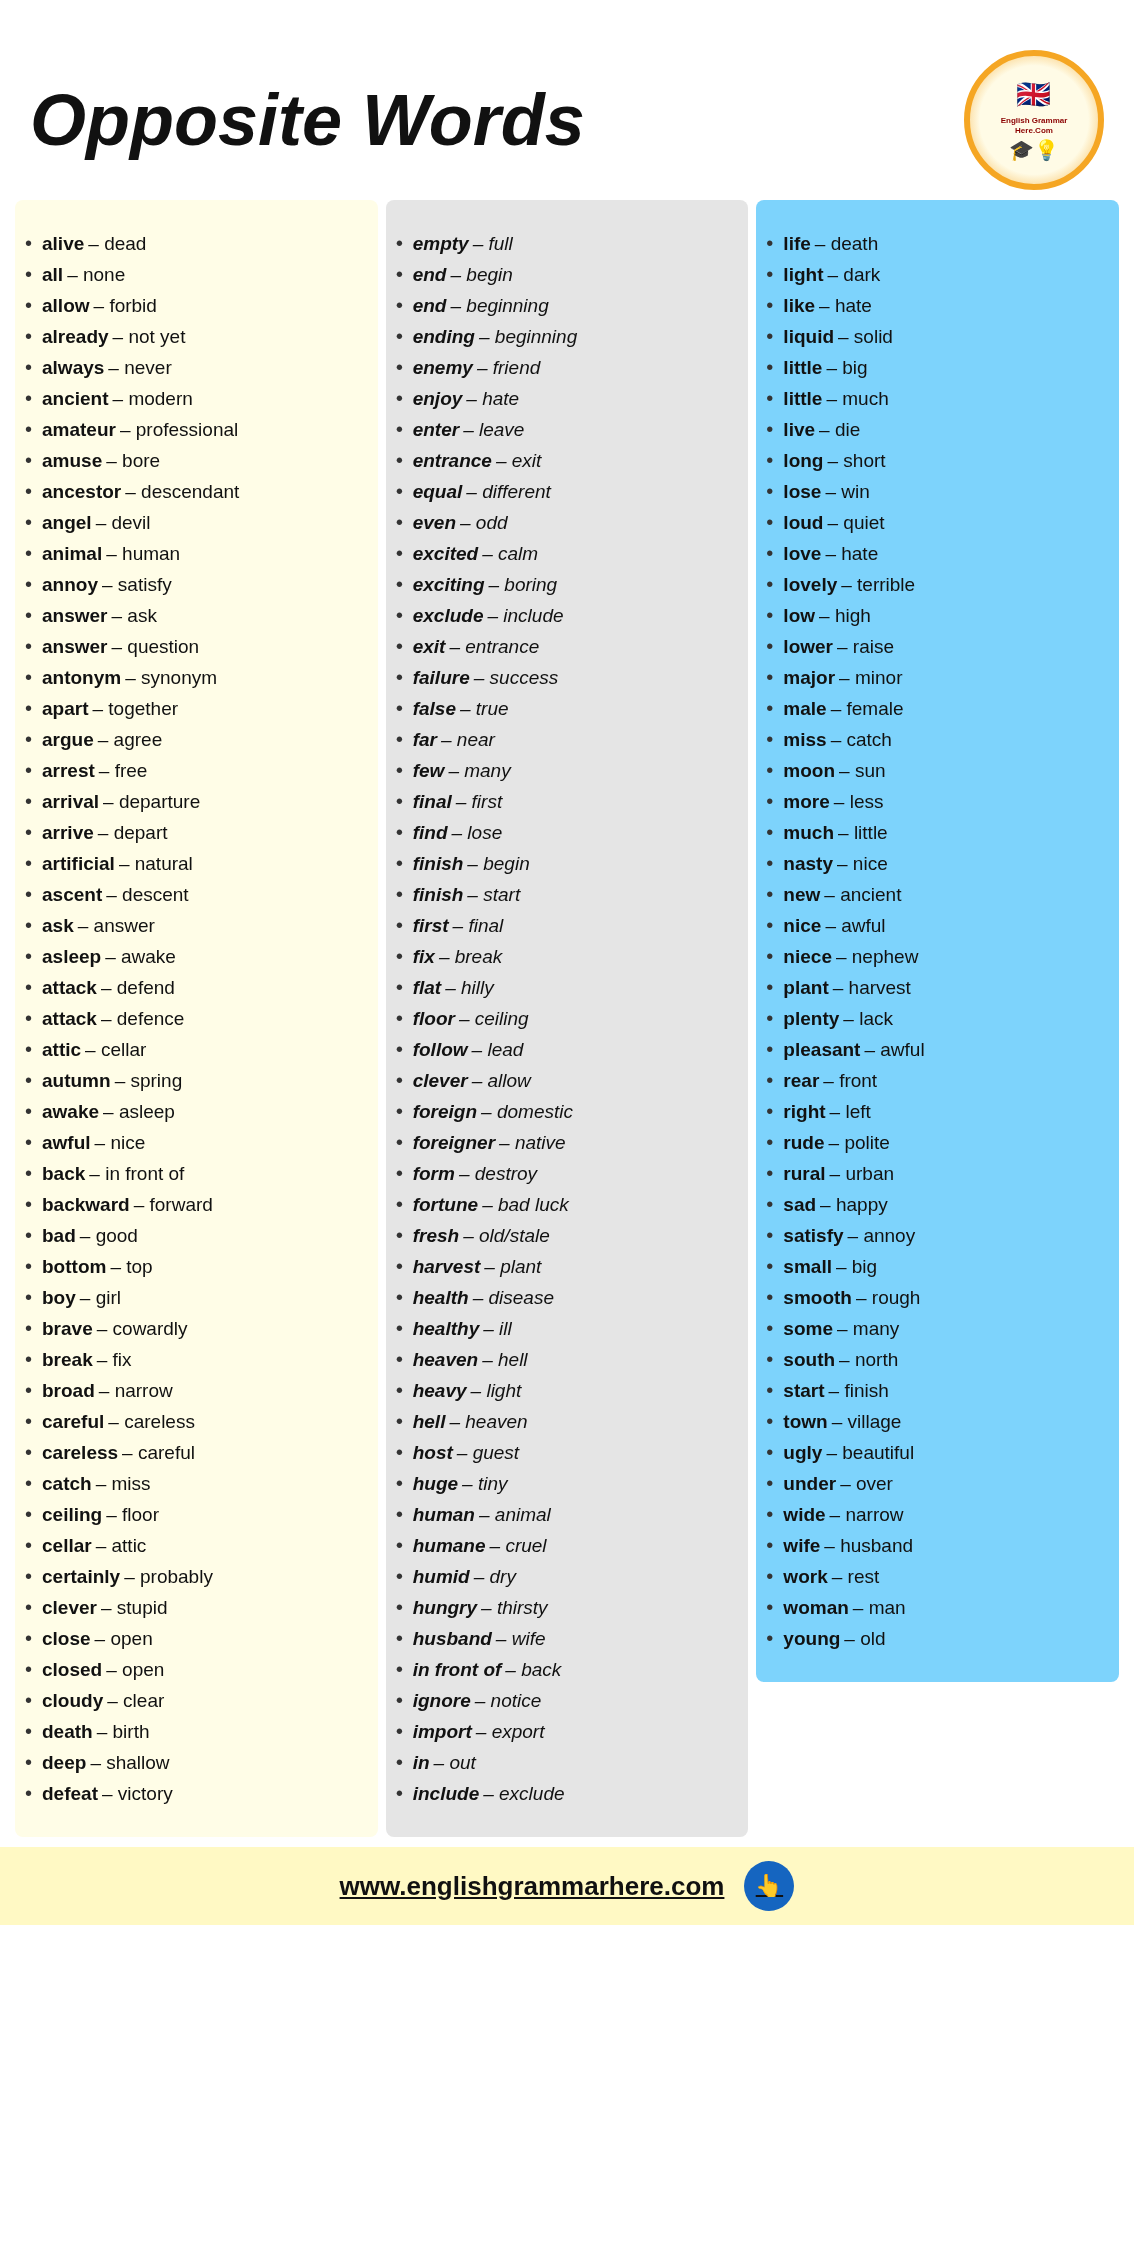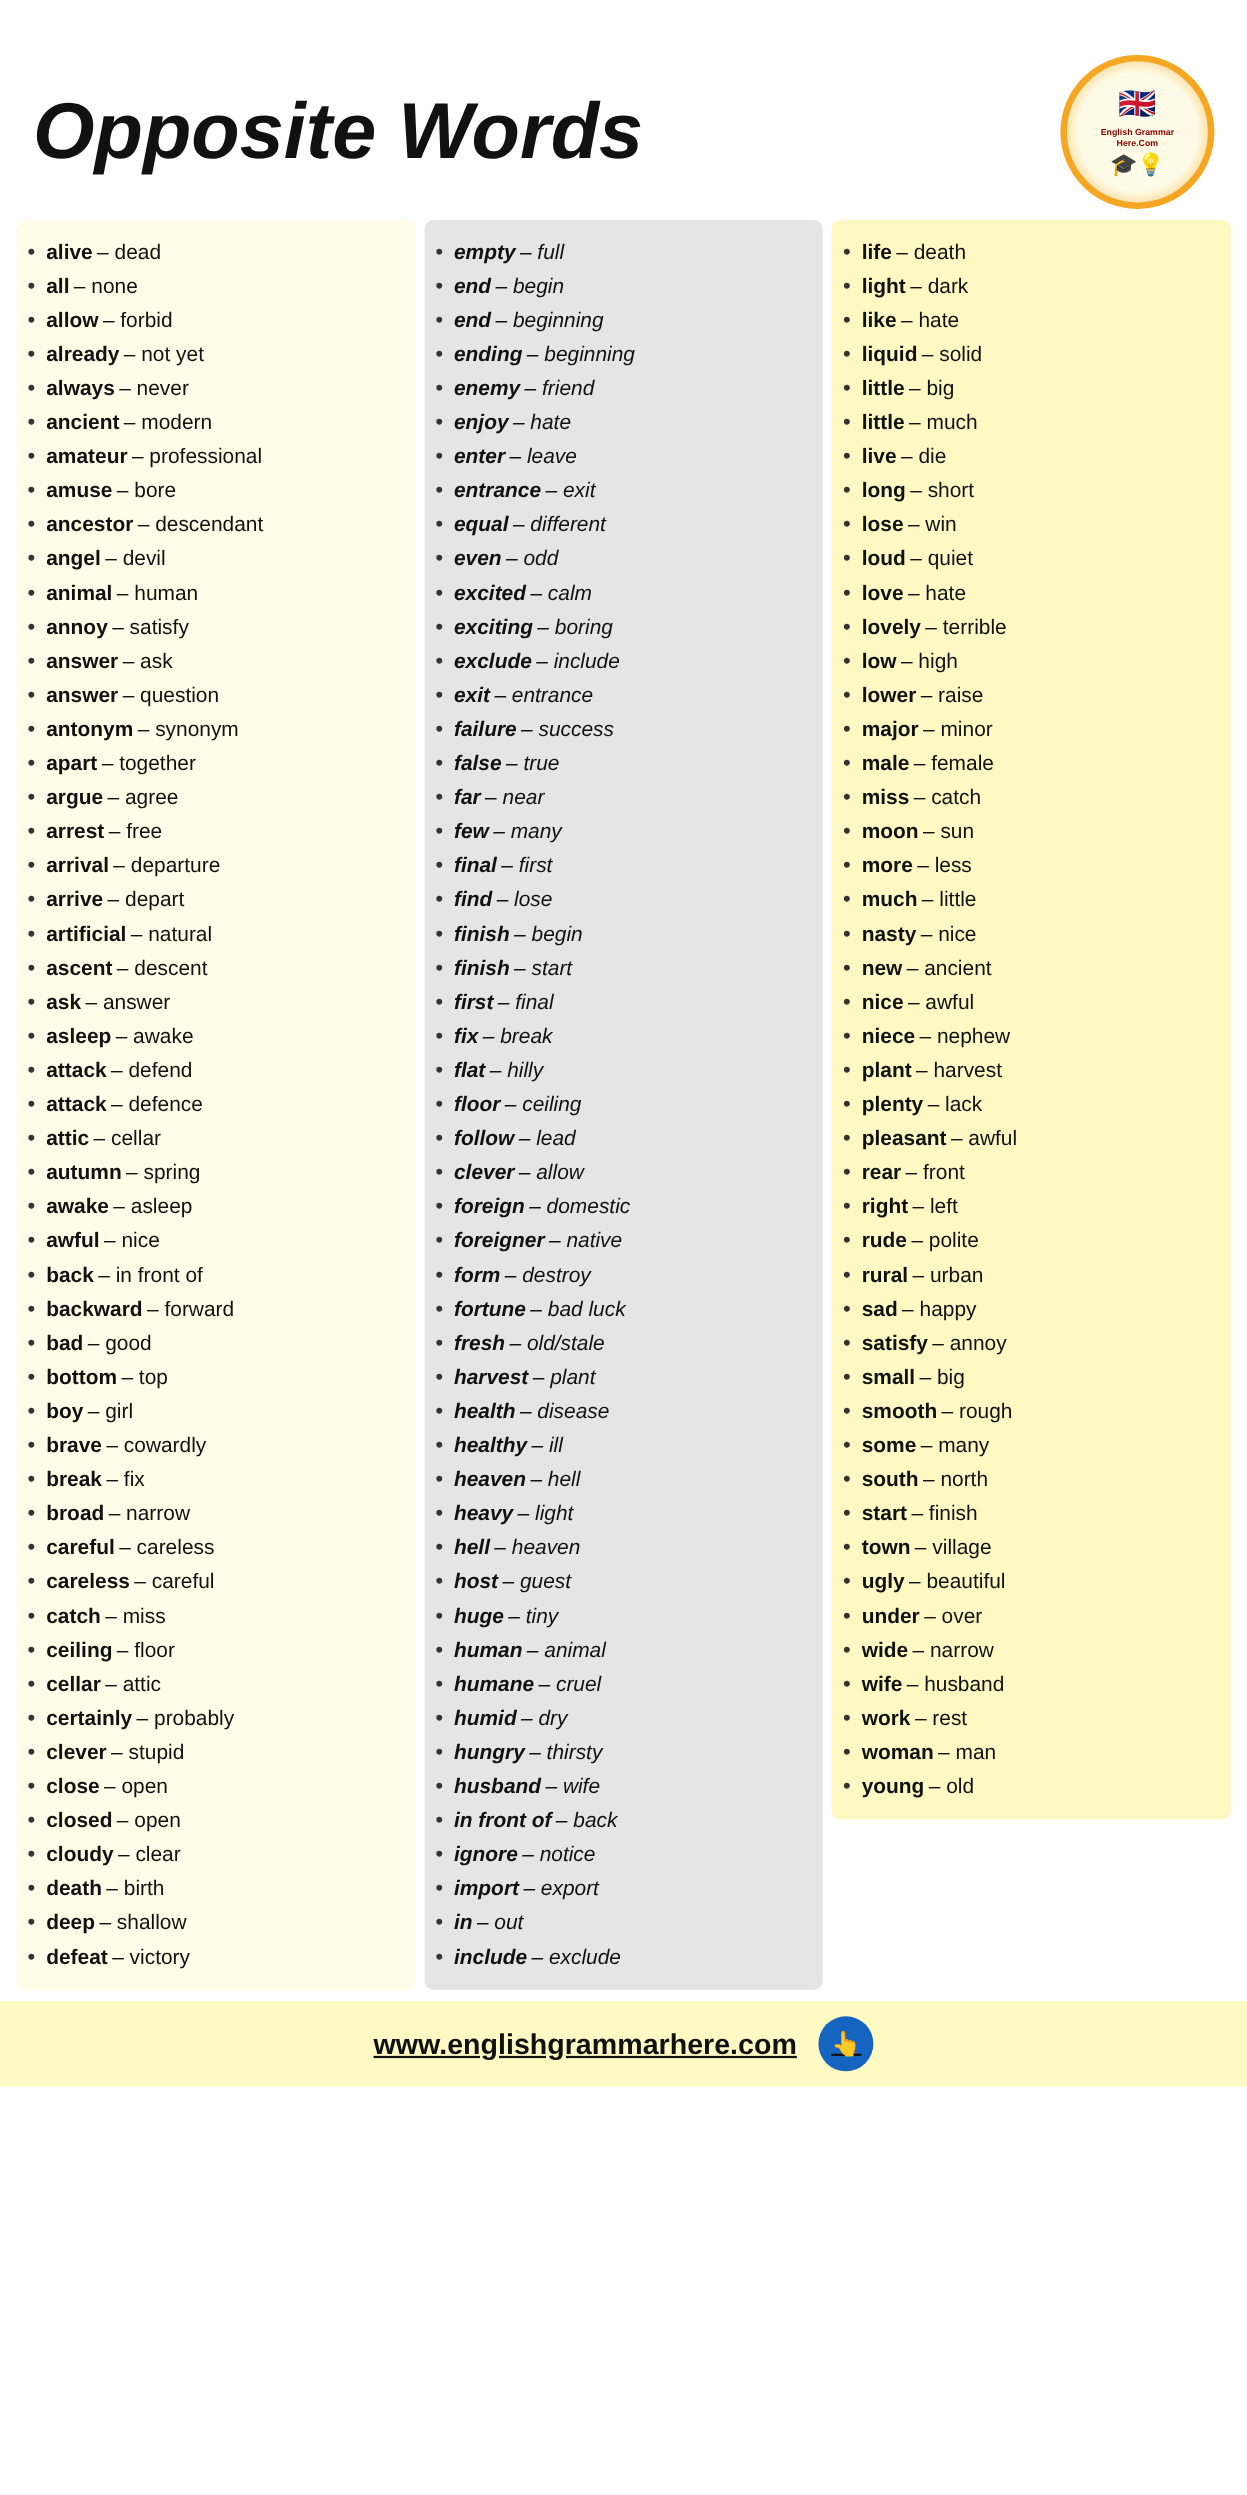--- a/index.html
+++ b/index.html
@@ -47,26 +47,26 @@
     }
     .columns-container {
       display: flex;
       padding: 0 15px;
       gap: 8px;
       align-items: flex-start;
     }
     .column {
       flex: 1;
       border-radius: 8px;
-      padding: 14px 10px;
+      padding: 28px 10px;
       text-align: right;
     }
     .col-yellow { background: #fffde7; }
     .col-cyan { background: #e5e5e5; font-style: italic; }
-    .col-pink { background: #fef9c3; }
+    .col-pink { background: #7dd3fc; }
     .word-list {
       list-style: none;
       padding: 0;
     }
     .word-list li {
       font-size: 19px;
       line-height: 1.55;
       color: #111;
       display: flex;
       align-items: baseline;

